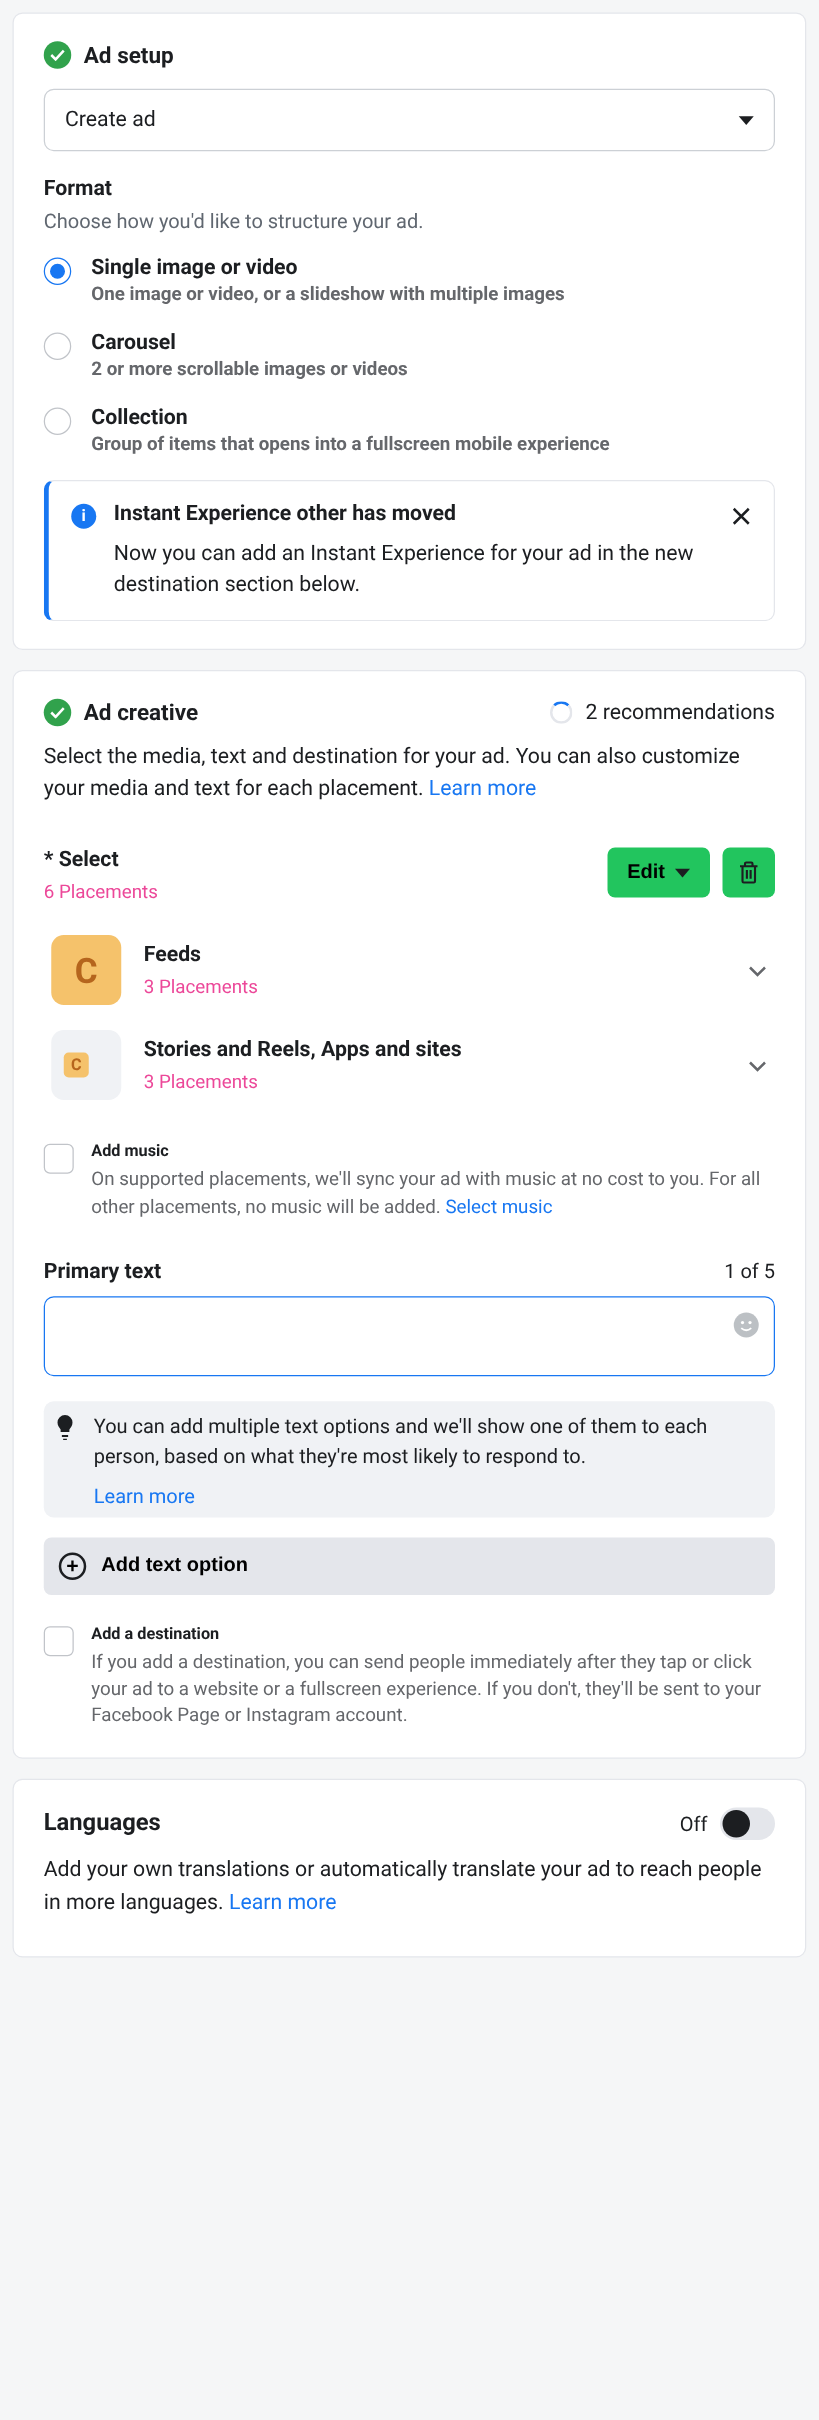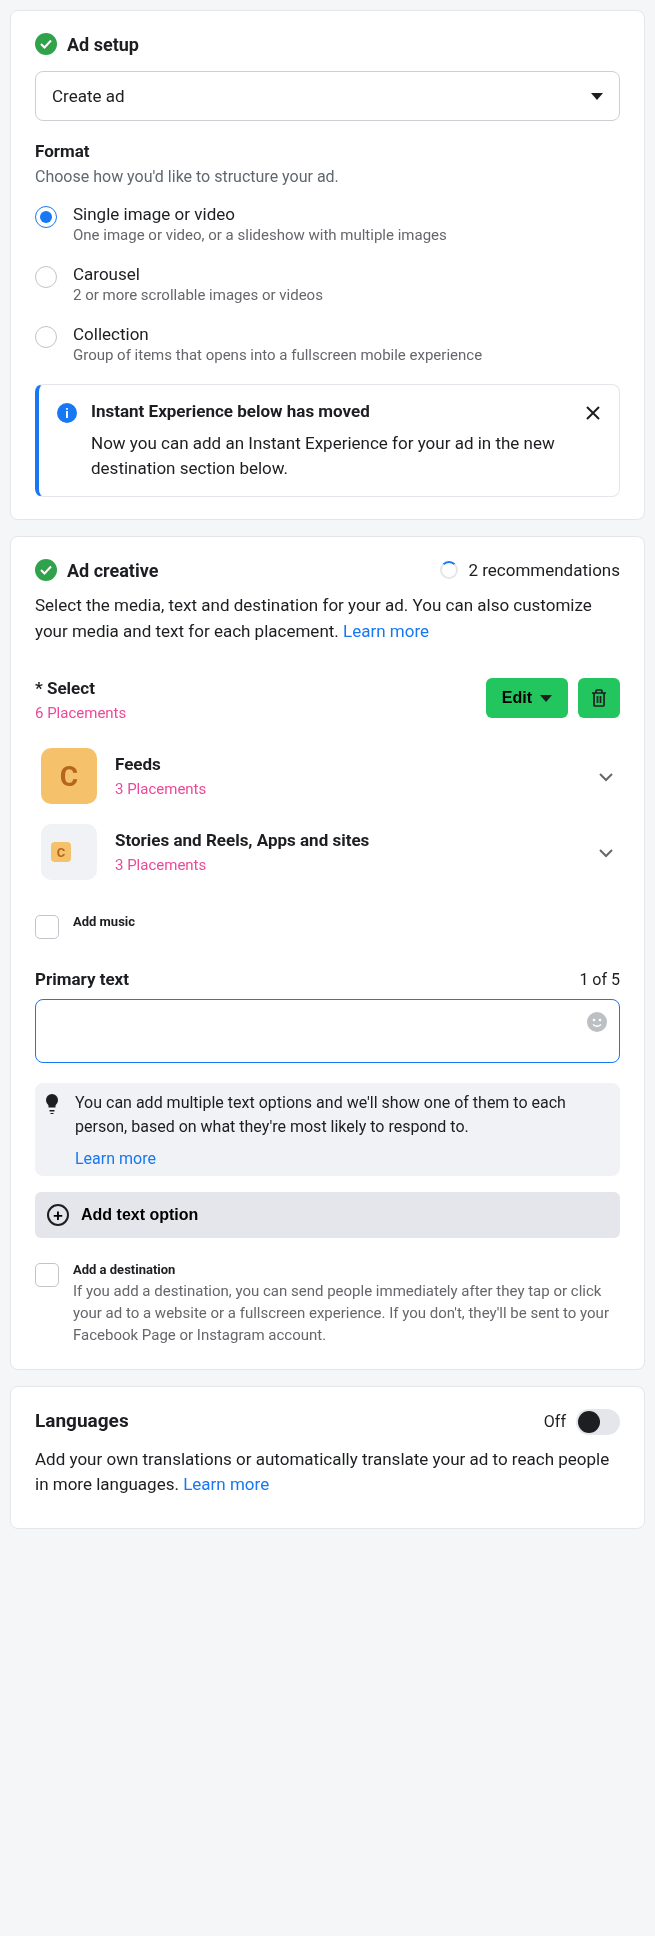--- a/index.html
+++ b/index.html
@@ -50,21 +50,21 @@
     }
     .caret-down {
       width: 0; height: 0;
       border-left: 6px solid transparent;
       border-right: 6px solid transparent;
       border-top: 7px solid #1c1e21;
     }
     .label-lg { font-size: 17px; font-weight: 700; margin-bottom: 6px; }
     .desc { font-size: 16px; color: #606770; margin-bottom: 18px; }
     .radio-group { margin-top: 8px; }
-    .radio-item { display: flex; gap: 16px; margin-bottom: 20px; cursor: pointer; }
+    .radio-item { display: flex; gap: 16px; margin-bottom: 20px; cursor: pointer; font-weight: bold; }
     .radio {
       width: 22px; height: 22px;
       border: 1.5px solid #c1c4c9;
       border-radius: 50%;
       flex-shrink: 0;
       margin-top: 2px;
       display: flex; align-items: center; justify-content: center;
     }
     .radio.selected { border-color: #1877f2; }
     .radio.selected::after {
@@ -234,21 +234,21 @@
       <div>
         <div class="radio-title">Collection</div>
         <div class="radio-desc">Group of items that opens into a fullscreen mobile experience</div>
       </div>
     </div>
   </div>
 
   <div class="notice">
     <div class="info-icon">i</div>
     <div style="flex:1; padding-right: 30px;">
-      <div class="notice-title">Instant Experience below has moved</div>
+      <div class="notice-title">Instant Experience other has moved</div>
       <div class="notice-body">Now you can add an Instant Experience for your ad in the new destination section below.</div>
     </div>
     <div class="close-x">
       <svg width="20" height="20" viewBox="0 0 20 20">
           <path d="M4 4 L16 16 M16 4 L4 16"></path>
         </svg>
     </div>
   </div>
 </div>
 
@@ -321,20 +321,24 @@
       <svg width="16" height="10" viewBox="0 0 16 10" fill="none" stroke="#65676b" stroke-width="2">
           <path d="M2 2 L8 8 L14 2"></path>
         </svg>
     </div>
   </div>
 
   <div class="checkbox-row">
     <div class="checkbox"></div>
     <div>
       <div class="check-label">Add music</div>
+      <div class="check-desc">
+        <span>On supported placements, we'll sync your ad with music at no cost to you. For all other placements, no music will be added.</span>
+        <span class="link">Select music</span>
+      </div>
     </div>
   </div>
 
   <div class="field-header">
     <div class="field-label">Primary text</div>
     <div class="counter">1 of 5</div>
   </div>
   <div class="textarea-wrap">
     <textarea class="textarea" value="" style=""></textarea>
     <div class="emoji-btn">

